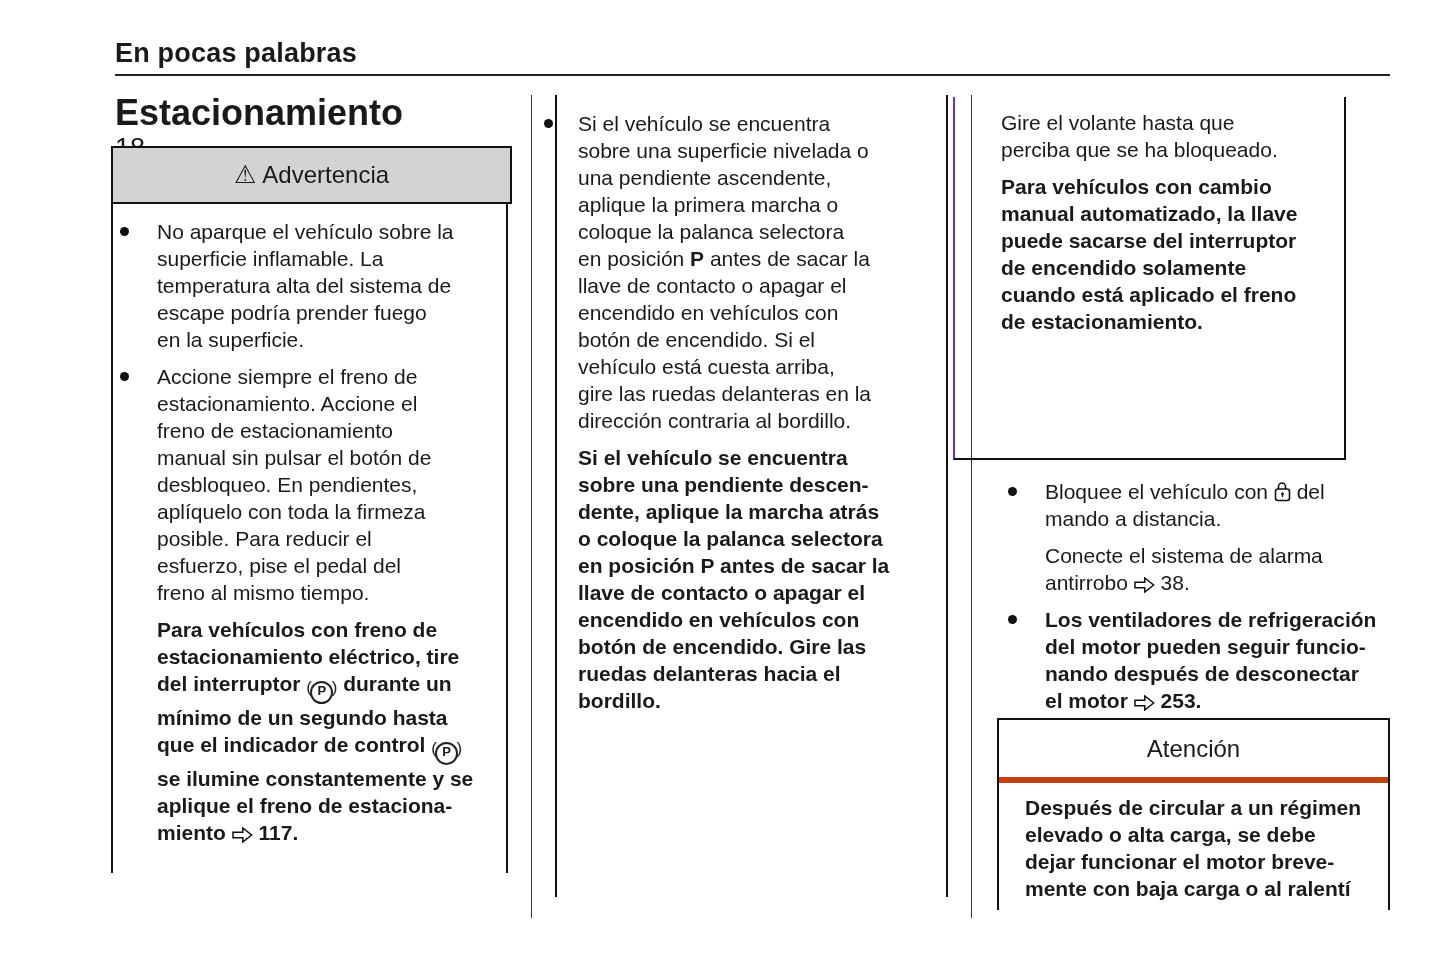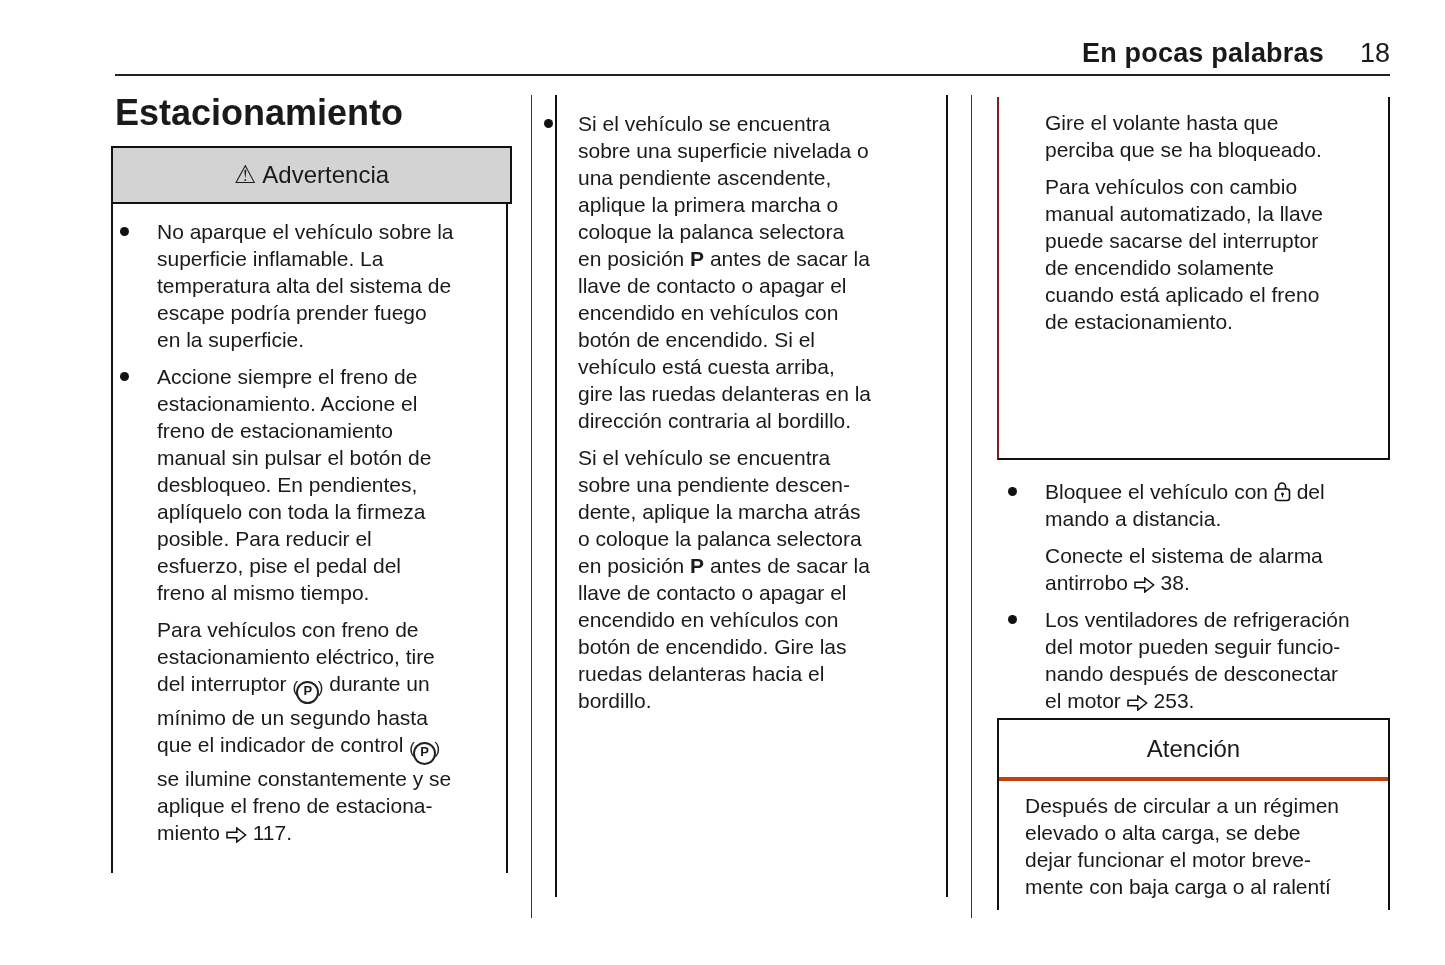--- a/index.html
+++ b/index.html
@@ -2,28 +2,28 @@
 <html><head>
 <meta charset="utf-8">
 <style>
   html,body{margin:0;padding:0;background:#fff;}
   #canvas{
     position:relative;width:1445px;height:965px;background:#ffffff;
     font-family:"Liberation Sans","DejaVu Sans",sans-serif;
     color:#1a1a1a;overflow:hidden;
   }
   
-  .hdr{position:absolute;left:115px;top:38px;width:1275px;display:flex;justify-content:flex-end;align-items:baseline;gap:36px;}
+  .hdr{position:absolute;left:115px;top:38px;width:1275px;display:flex;justify-content:flex-end;align-items:baseline;gap:64px;flex-direction:column;}
   .hdr-title{font-size:27px;font-weight:bold;letter-spacing:.2px;}
   .hdr-num{font-size:27px;font-weight:normal;}
   .hdr-rule{position:absolute;left:115px;top:74px;width:1275px;height:2px;background:#222;}
   
   .flow{font-size:21px;line-height:27px;}
   .item{position:relative;margin-bottom:10px;}
-  .item:last-child{margin-bottom:0;}
+  .item:last-child{margin-bottom:0;font-weight:bold;}
   .item .txt{display:block;white-space:pre-line;}
   .bullet-dot{position:absolute;top:9px;width:9px;height:9px;border-radius:50%;background:#111;}
   .b{font-weight:bold;}
   
   .h1{position:absolute;left:115px;top:96px;font-size:36px;line-height:34px;font-weight:700;}
   .warn-head{
     position:absolute;left:111px;top:146px;width:397px;height:54px;
     border:2px solid #111;background:#d3d3d3;
     display:flex;align-items:center;justify-content:center;gap:6px;
     font-size:24px;
@@ -35,32 +35,32 @@
     box-sizing:border-box;padding:14px 6px 0 44px;
   }
   .warn-body .bullet-dot{left:-37px;}
   
   .vline{position:absolute;background:#333;}
   
   .mid-col{position:absolute;left:558px;top:96px;width:386px;box-sizing:border-box;padding:14px 4px 0 20px;}
   .mid-col .bullet-dot{left:-34px;}
   
   .right-box{
-    position:absolute;left:997px;top:97px;width:393px;height:363px;
-    border-left:2px solid #7f1d1d;border-right:2px solid #111;border-bottom:2px solid #111;
+    position:absolute;left:953px;top:97px;width:393px;height:363px;
+    border-left:2px solid #6d28d9;border-right:2px solid #111;border-bottom:2px solid #111;
     box-sizing:border-box;padding:12px 10px 0 46px;
   }
   .right-list{position:absolute;left:997px;top:478px;width:393px;box-sizing:border-box;padding:0 6px 0 48px;}
   .right-list .bullet-dot{left:-37px;}
   .caution-box{
     position:absolute;left:997px;top:718px;width:393px;height:192px;
     border-left:2px solid #111;border-right:2px solid #111;border-top:2px solid #111;
     box-sizing:border-box;
   }
-  .caution-head{height:57px;border-bottom:4px solid #c2410c;display:flex;align-items:center;justify-content:center;font-size:24px;}
+  .caution-head{height:57px;border-bottom:6px solid #c2410c;display:flex;align-items:center;justify-content:center;font-size:24px;}
   .caution-body{padding:11px 8px 0 26px;}
   
   .icon-circled-p{
     display:inline-block;width:19px;height:19px;border:2px solid #222;border-radius:50%;
     font-size:13px;font-weight:bold;line-height:16px;text-align:center;
     vertical-align:-4px;position:relative;margin:0 4px;
   }
   .icon-circled-p::before,.icon-circled-p::after{
     position:absolute;top:-3px;font-size:17px;font-weight:normal;color:#222;
   }

